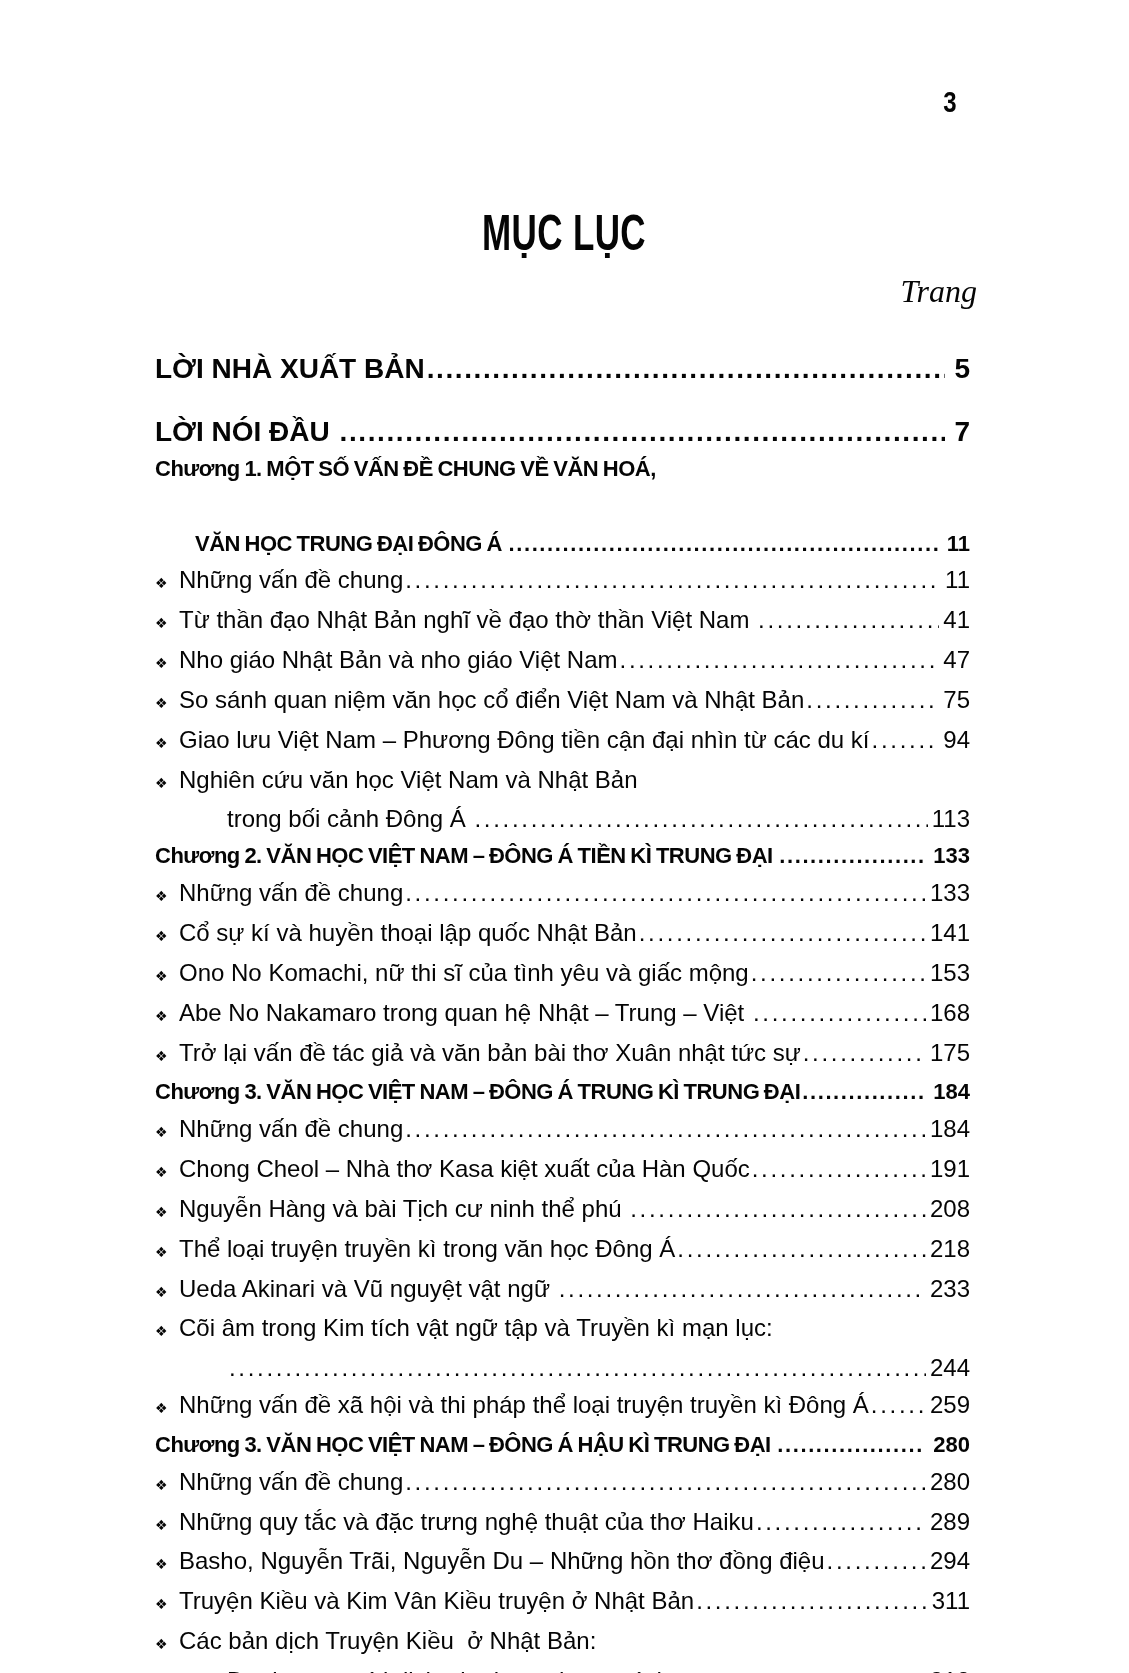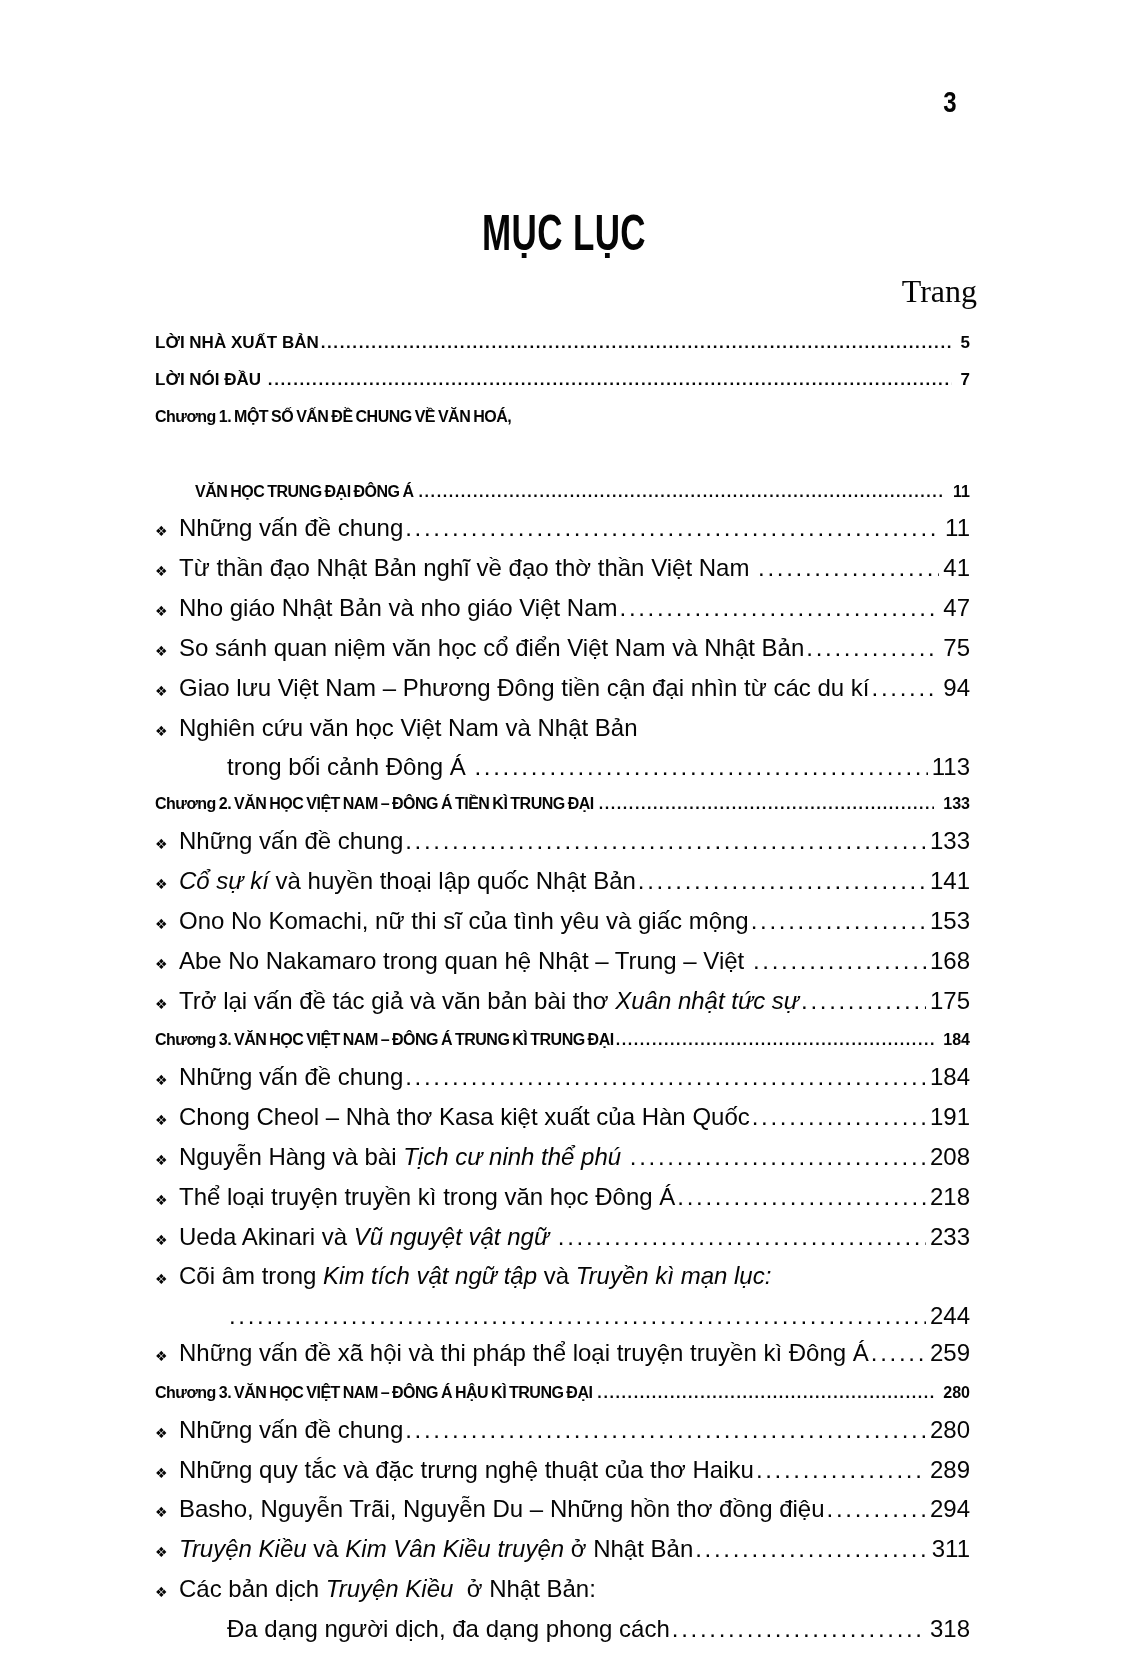--- a/index.html
+++ b/index.html
@@ -8,39 +8,39 @@
        -webkit-font-smoothing:antialiased;}
 
   .folio{position:absolute;top:86px;right:172px;font-weight:700;font-size:30px;
          line-height:32px;transform:scaleX(0.8);transform-origin:100% 50%;}
 
   .title-wrap{position:absolute;top:207px;left:0;width:100%;text-align:center;}
   .title{display:inline-block;font-weight:700;font-size:50px;line-height:52px;
          transform:scaleX(0.70);letter-spacing:0.5px;white-space:pre;}
 
   .trang{position:absolute;top:272px;right:152px;font-family:"Liberation Serif",serif;
-         font-size:32px;line-height:38px;}
+         font-style:italic;font-size:32px;line-height:38px;}
 
   .toc{position:absolute;left:155px;top:325px;width:815px;}
   .row{display:flex;align-items:baseline;line-height:36.85px;font-size:24px;
        white-space:nowrap;}
   .txt{flex:0 0 auto;white-space:pre;}
   .bullet{flex:0 0 24px;font-size:14px;}
   .dots{flex:1 1 auto;min-width:6px;overflow:hidden;white-space:nowrap;
         letter-spacing:2.7px;padding-left:2px;}
   .num{flex:0 0 auto;padding-left:4px;letter-spacing:0;word-spacing:0;}
   .bold{font-weight:700;}
   .bold .dots{letter-spacing:1.6px;}
   .bold .num{padding-left:9px;}
-  .chapter{font-size:16px;letter-spacing:-0.5px;}
+  .chapter{font-size:22px;letter-spacing:-0.5px;}
   .chapter .txt{word-spacing:-1px;}
-  .top{font-size:17px;}
+  .top{font-size:28px;margin-top:26px;}
   .cont-chapter{padding-left:40px;margin-top:38px;}
   .cont-sub{padding-left:72px;align-items:center;}
-  .it{font-style:italic;margin-top:36px;}
+  .it{margin-top:36px;}
 </style>
 </head>
 <body>
 
 <div class="folio">3</div>
 
 <div class="title-wrap">
   <span class="title">MỤC LỤC</span>
 </div>
 

